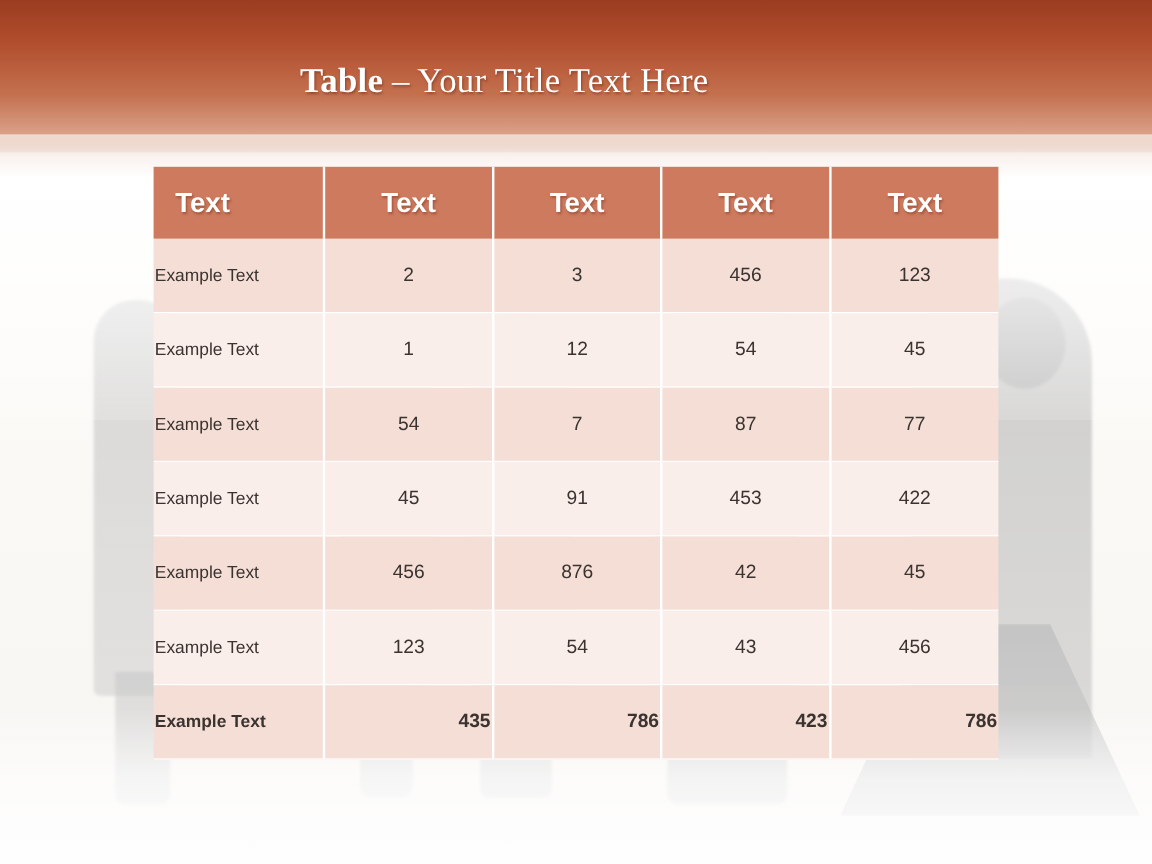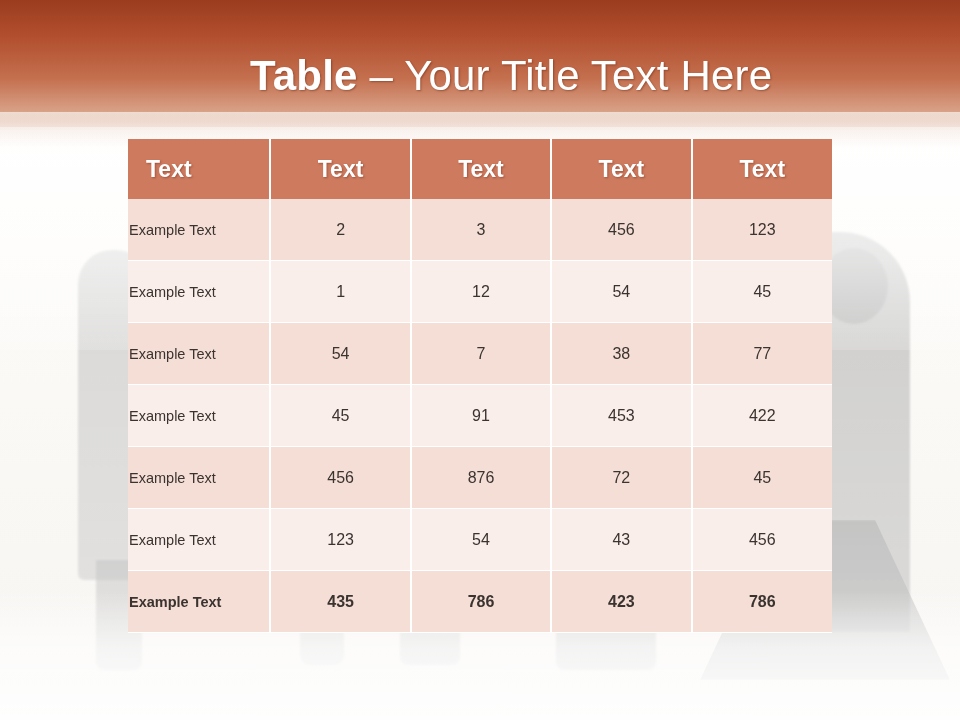--- a/index.html
+++ b/index.html
@@ -91,25 +91,26 @@
     background: linear-gradient(180deg, #9b3c20 0%, #b14e2d 28%, #c4704f 62%, #d9a188 88%, #f2e2da 100%);
   }
   .header-fade {
     position: absolute; left: 0; top: 112px; width: 960px; height: 36px;
     background: linear-gradient(180deg, rgba(242,226,218,.9) 0%, rgba(255,255,255,0) 100%);
   }
   .slide-title {
     position: absolute;
     left: 250px;
     top: 52px;
-    font-size: 42px;
+    font-size: 29px;
     color: #ffffff;
     text-shadow: 1px 1px 2px rgba(90,30,10,.45);
     white-space: nowrap;
     letter-spacing: .2px;
+    font-family: Liberation Serif, serif;
   }
   .slide-title .strong { font-weight: bold; }
   .slide-title .light { font-weight: normal; }
 
   
   .table-wrap {
     position: absolute;
     left: 128px;
     top: 139px;
     width: 704px;
@@ -140,21 +141,21 @@
     border-bottom: 1px solid #ffffff;
   }
   table.data td:last-child { border-right: none; }
   table.data td.first {
     text-align: left;
     font-size: 14.5px;
     color: #3b3330;
   }
   tr.band-dark td { background: #f4ded6; }
   tr.band-light td { background: #faeeea; }
-  tr.total td { background: #f4ded6; font-weight: bold; }
+  tr.total td { background: #f4ded6; font-weight: bold; text-align: right; }
   tr.total td.first { font-weight: bold; }
 
   .col-1 { width: 142px; }
   .col-n { width: 140px; }
 </style>
 </head>
 <body>
 
 <div class="slide">
 
@@ -211,35 +212,35 @@
           <td class="first">Example Text</td>
           <td>1</td>
           <td>12</td>
           <td>54</td>
           <td>45</td>
         </tr>
         <tr class="band-dark">
           <td class="first">Example Text</td>
           <td>54</td>
           <td>7</td>
-          <td>38</td>
+          <td>87</td>
           <td>77</td>
         </tr>
         <tr class="band-light">
           <td class="first">Example Text</td>
           <td>45</td>
           <td>91</td>
           <td>453</td>
           <td>422</td>
         </tr>
         <tr class="band-dark">
           <td class="first">Example Text</td>
           <td>456</td>
           <td>876</td>
-          <td>72</td>
+          <td>42</td>
           <td>45</td>
         </tr>
         <tr class="band-light">
           <td class="first">Example Text</td>
           <td>123</td>
           <td>54</td>
           <td>43</td>
           <td>456</td>
         </tr>
         <tr class="total">

